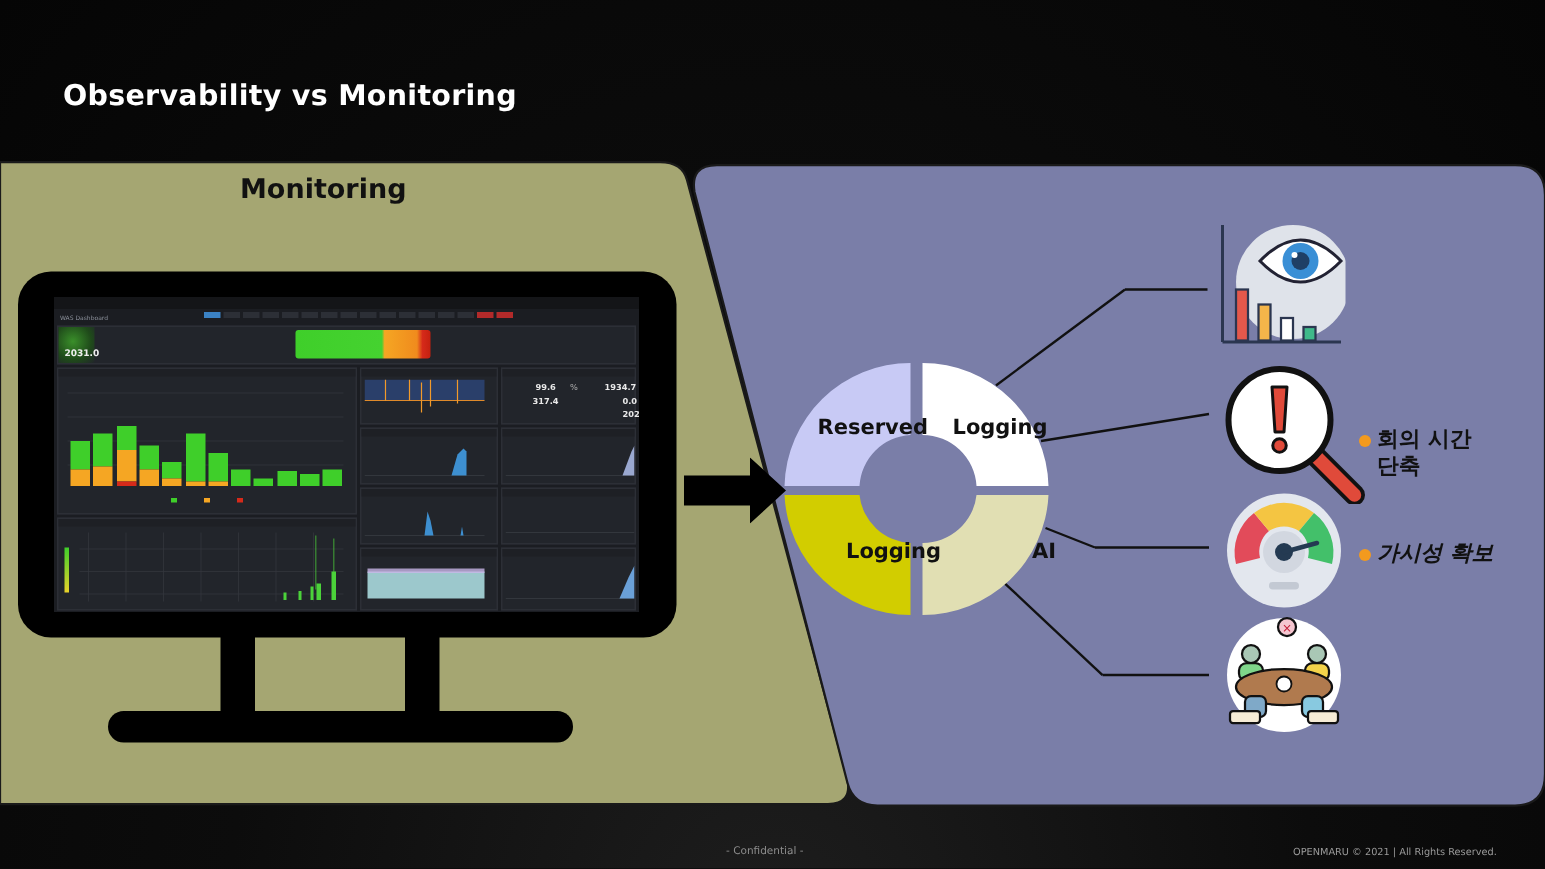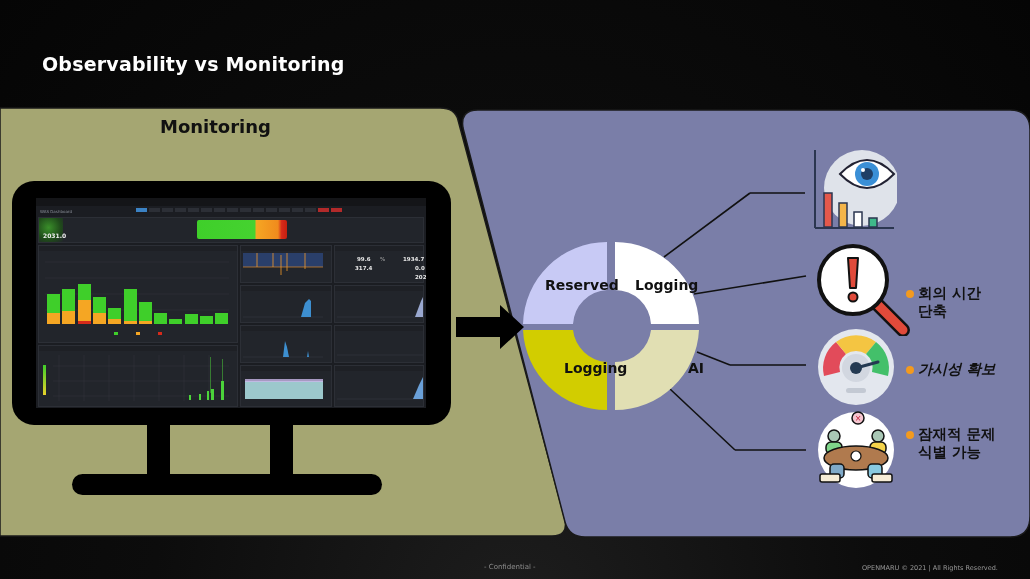--- a/index.html
+++ b/index.html
@@ -357,21 +357,16 @@
 
   <div class="benefit" style="top:284px;">
     <span class="dot"></span>
     <span class="txt">회의 시간
 단축</span>
   </div>
   <div class="benefit" style="top:360px;font-style:italic;">
     <span class="dot"></span>
     <span class="txt">가시성 확보</span>
   </div>
-  <div class="benefit" style="top:425px;">
-    <span class="dot"></span>
-    <span class="txt">잠재적 문제
-식별 가능</span>
-  </div>
 
   <div class="footer-l">- Confidential -</div>
   <div class="footer-r">OPENMARU ©  2021 | All Rights Reserved.</div>
 </div>
 
 </body></html>

